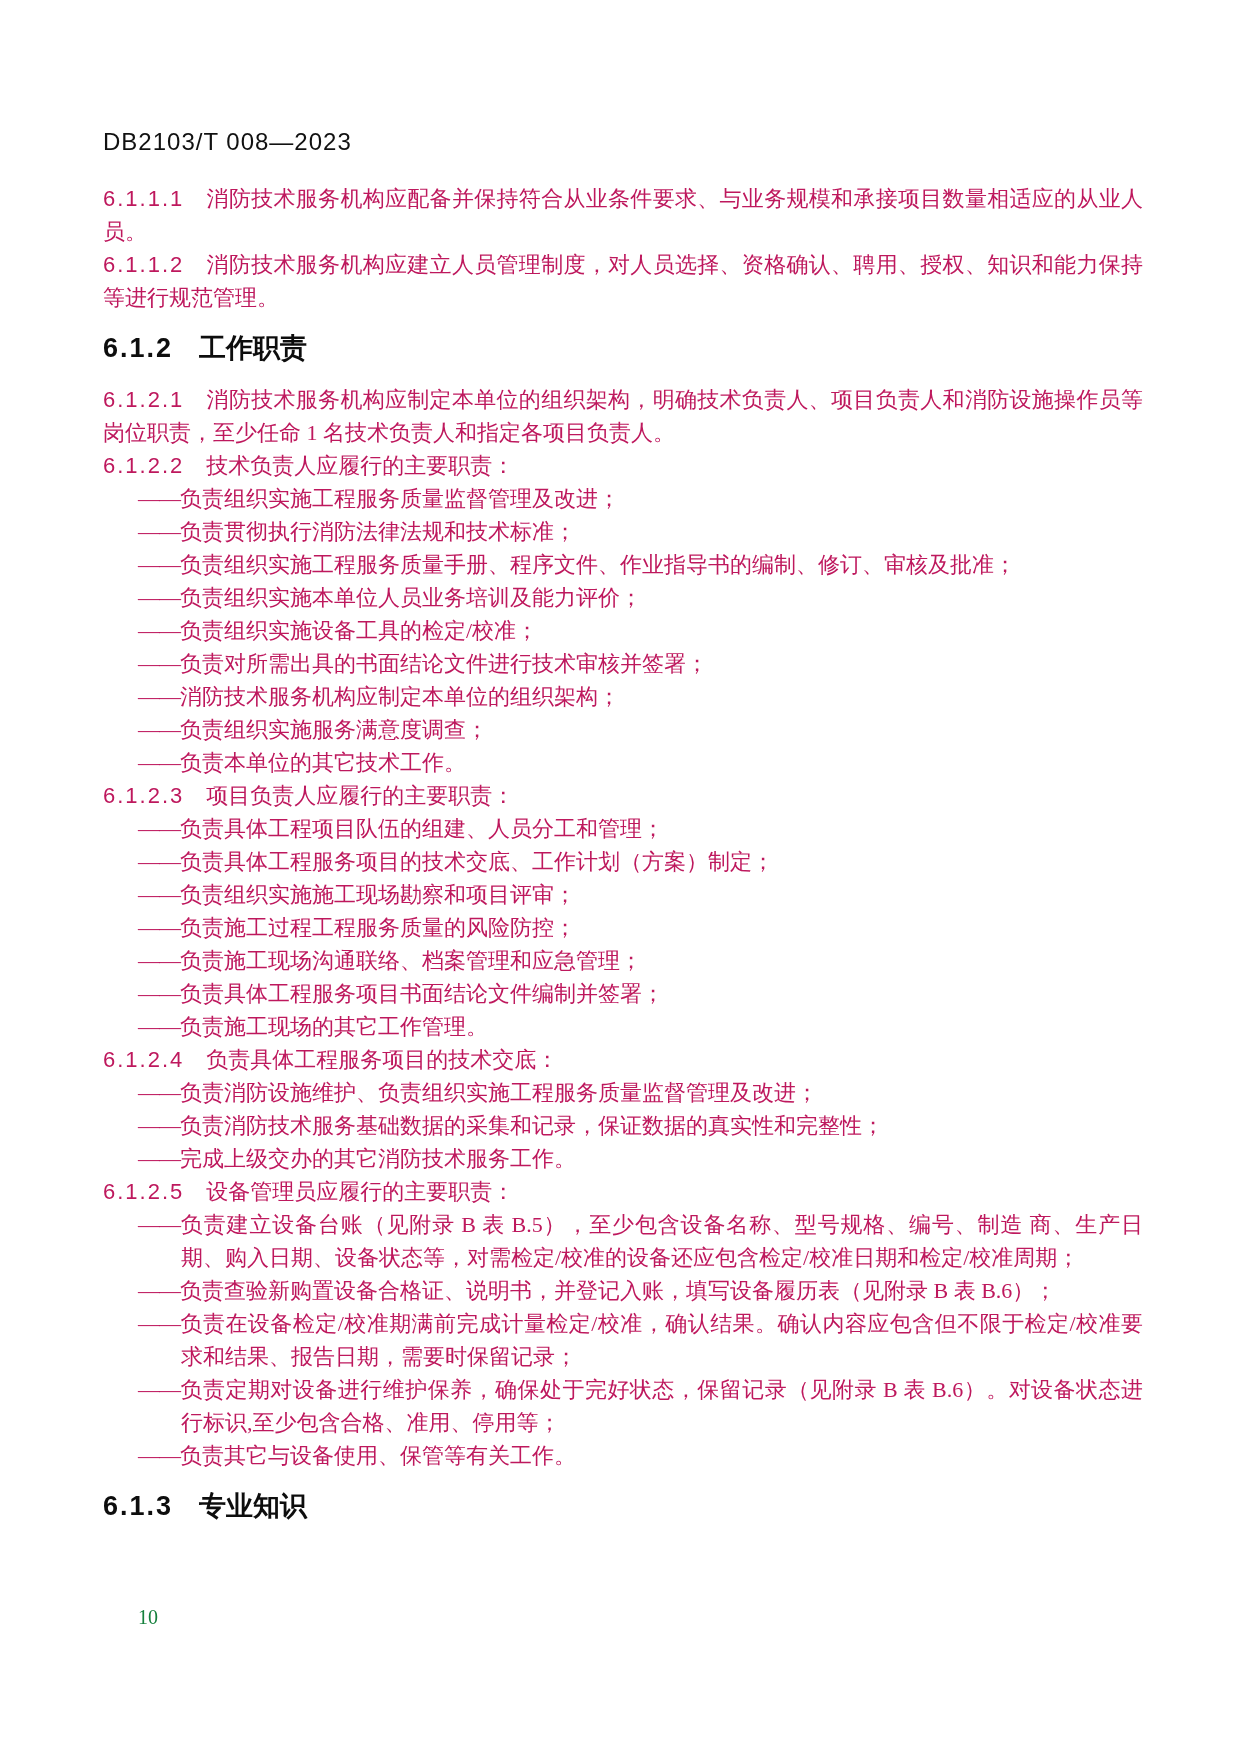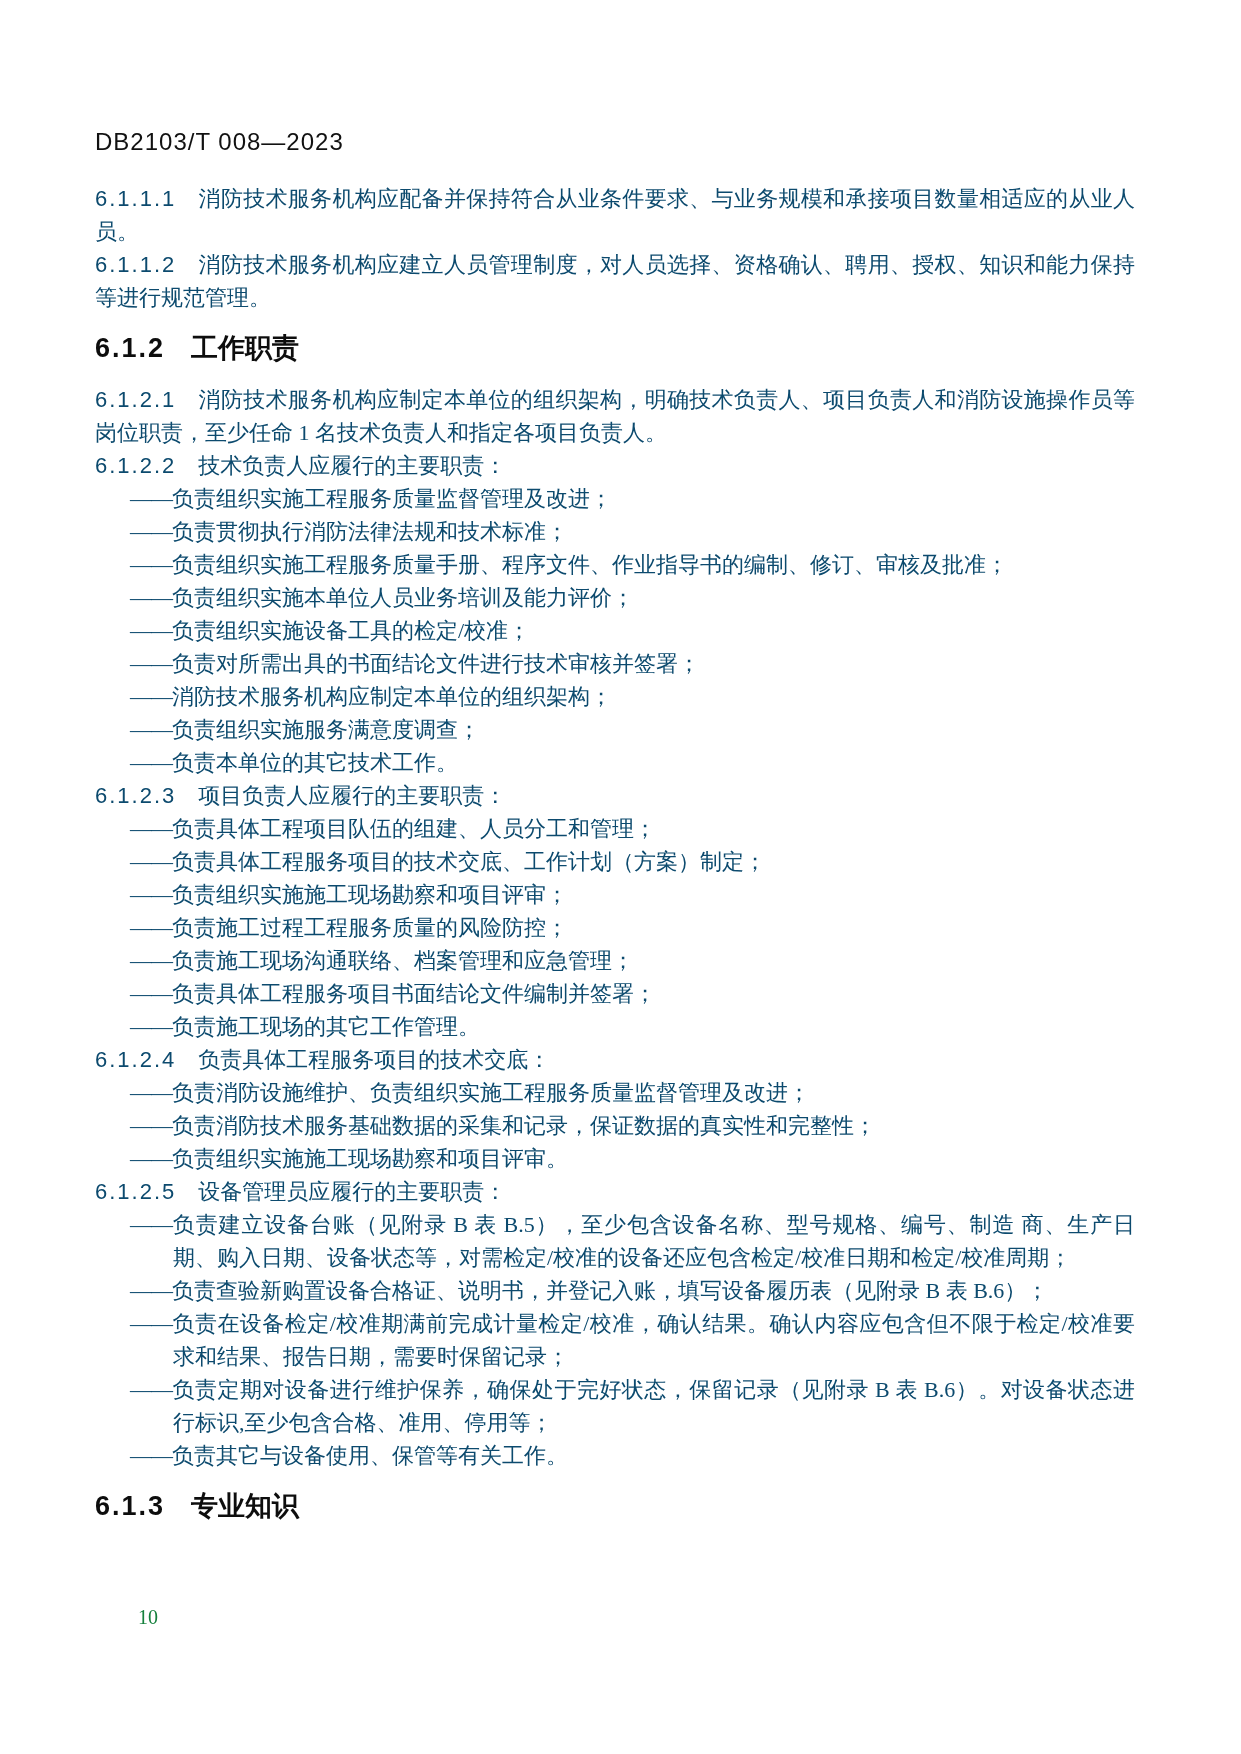--- a/index.html
+++ b/index.html
@@ -11,38 +11,38 @@
     position: relative;
     width: 1241px;
     height: 1754px;
     background: #ffffff;
     color: #111111;
     overflow: hidden;
     font-family: "Liberation Serif", "DejaVu Serif", serif;
   }
   .content {
     position: absolute;
-    left: 95px;
+    left: 103px;
     top: 128px;
     width: 1040px;
   }
   .doc-header {
     font-family: "Liberation Sans", "DejaVu Sans", sans-serif;
     font-size: 24px;
     letter-spacing: 1px;
     color: #111111;
     margin: 0 0 26px 0;
     white-space: nowrap;
   }
   .body-blocks p {
     margin: 0;
     font-size: 22px;
     line-height: 33px;
     text-align: justify;
-    color: #0c4a6e;
+    color: #be185d;
   }
   p.clause .num {
     font-family: "Liberation Sans", "DejaVu Sans", sans-serif;
     letter-spacing: 2px;
     margin-right: 22px;
   }
   p.heading {
     font-family: "Liberation Sans", "DejaVu Sans", sans-serif;
     font-weight: bold;
     font-size: 27px;
@@ -96,21 +96,21 @@
         <p class="dash"><span class="dash-mark">——</span><span>负责具体工程项目队伍的组建、人员分工和管理；</span></p>
         <p class="dash"><span class="dash-mark">——</span><span>负责具体工程服务项目的技术交底、工作计划（方案）制定；</span></p>
         <p class="dash"><span class="dash-mark">——</span><span>负责组织实施施工现场勘察和项目评审；</span></p>
         <p class="dash"><span class="dash-mark">——</span><span>负责施工过程工程服务质量的风险防控；</span></p>
         <p class="dash"><span class="dash-mark">——</span><span>负责施工现场沟通联络、档案管理和应急管理；</span></p>
         <p class="dash"><span class="dash-mark">——</span><span>负责具体工程服务项目书面结论文件编制并签署；</span></p>
         <p class="dash"><span class="dash-mark">——</span><span>负责施工现场的其它工作管理。</span></p>
         <p class="clause"><span class="num">6.1.2.4</span><span>负责具体工程服务项目的技术交底：</span></p>
         <p class="dash"><span class="dash-mark">——</span><span>负责消防设施维护、负责组织实施工程服务质量监督管理及改进；</span></p>
         <p class="dash"><span class="dash-mark">——</span><span>负责消防技术服务基础数据的采集和记录，保证数据的真实性和完整性；</span></p>
-        <p class="dash"><span class="dash-mark">——</span><span>负责组织实施施工现场勘察和项目评审。</span></p>
+        <p class="dash"><span class="dash-mark">——</span><span>完成上级交办的其它消防技术服务工作。</span></p>
         <p class="clause"><span class="num">6.1.2.5</span><span>设备管理员应履行的主要职责：</span></p>
         <p class="dash"><span class="dash-mark">——</span><span>负责建立设备台账（见附录 B 表 B.5），至少包含设备名称、型号规格、编号、制造 商、生产日期、购入日期、设备状态等，对需检定/校准的设备还应包含检定/校准日期和检定/校准周期；</span></p>
         <p class="dash"><span class="dash-mark">——</span><span>负责查验新购置设备合格证、说明书，并登记入账，填写设备履历表（见附录 B 表 B.6）；</span></p>
         <p class="dash"><span class="dash-mark">——</span><span>负责在设备检定/校准期满前完成计量检定/校准，确认结果。确认内容应包含但不限于检定/校准要求和结果、报告日期，需要时保留记录；</span></p>
         <p class="dash"><span class="dash-mark">——</span><span>负责定期对设备进行维护保养，确保处于完好状态，保留记录（见附录 B 表 B.6）。对设备状态进行标识,至少包含合格、准用、停用等；</span></p>
         <p class="dash"><span class="dash-mark">——</span><span>负责其它与设备使用、保管等有关工作。</span></p>
         <p class="heading"><span class="num">6.1.3</span><span>专业知识</span></p>
       </div>
   </div>
   <div class="page-number">10</div>

